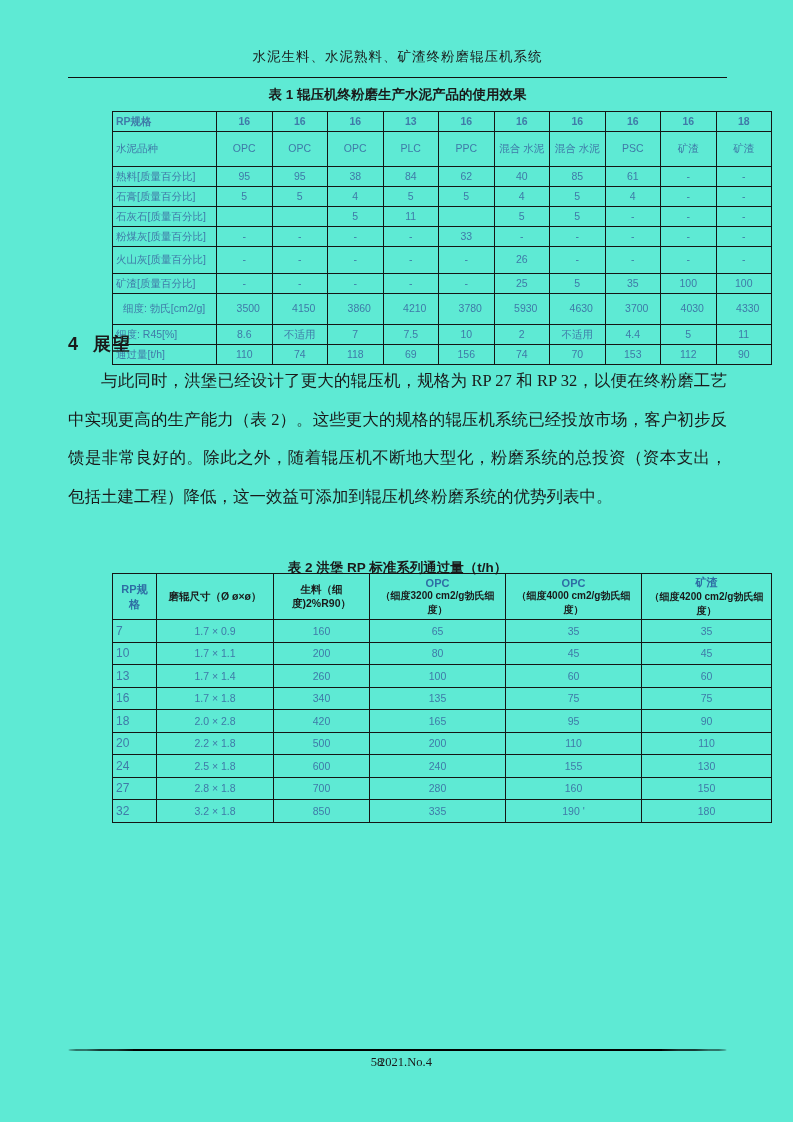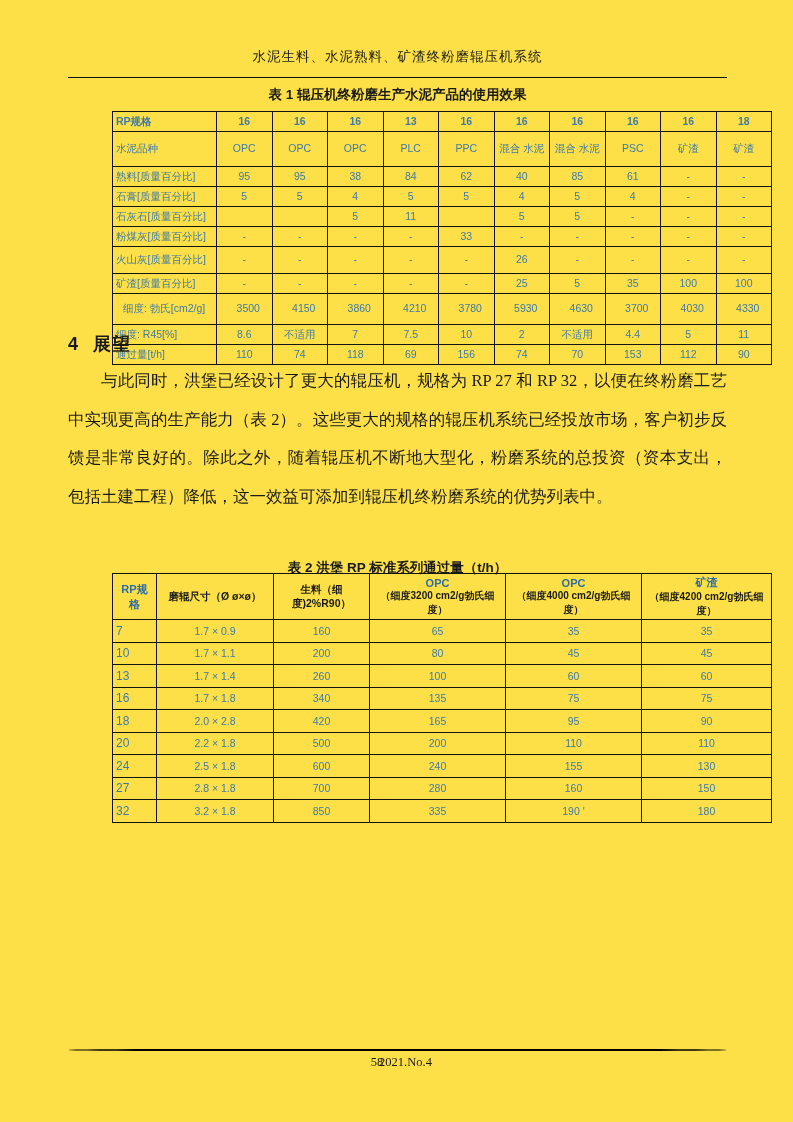--- a/index.html
+++ b/index.html
@@ -1,19 +1,19 @@
 <!DOCTYPE html>
 <html><head>
 <meta charset="utf-8">
 <style>
   html,body{margin:0;padding:0;background:#e8e8e8;}
   .page{
     position:relative;
     width:793px;height:1122px;
-    background:#fde047;
+    background:#5eead4;
     margin:0 auto;
     font-family:"Liberation Serif", serif;
     color:#1a1a1a;
     overflow:hidden;
   }
   .content{position:absolute;left:68px;width:659px;}
 
   
   .doc-header{top:48px;text-align:center;font-size:13.5px;letter-spacing:1px;}
   .header-rule{position:absolute;left:68px;top:77px;width:659px;height:0;border-top:1.6px solid #111;}

